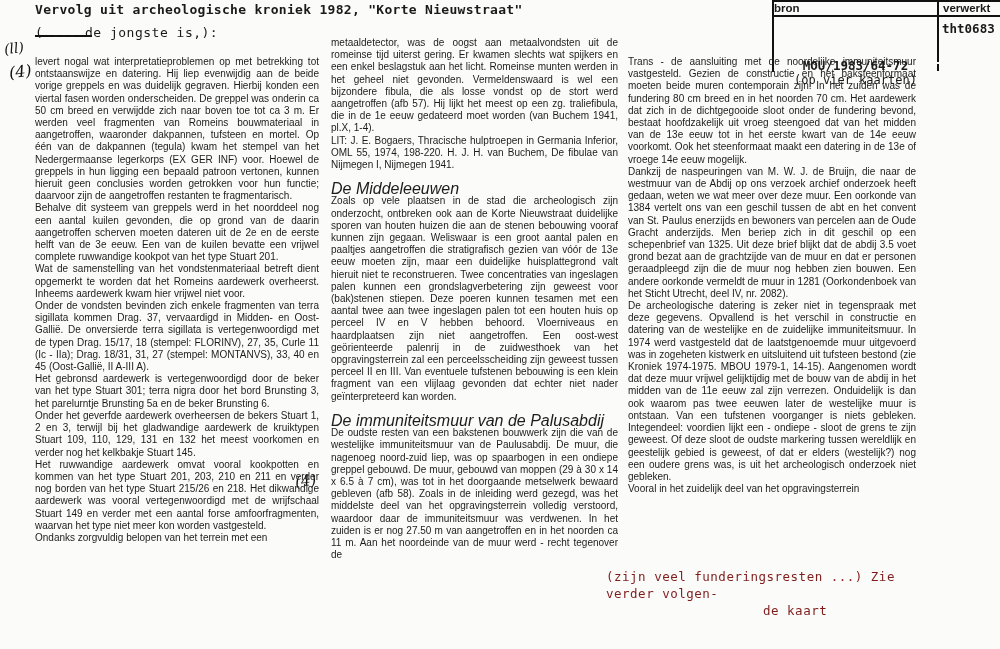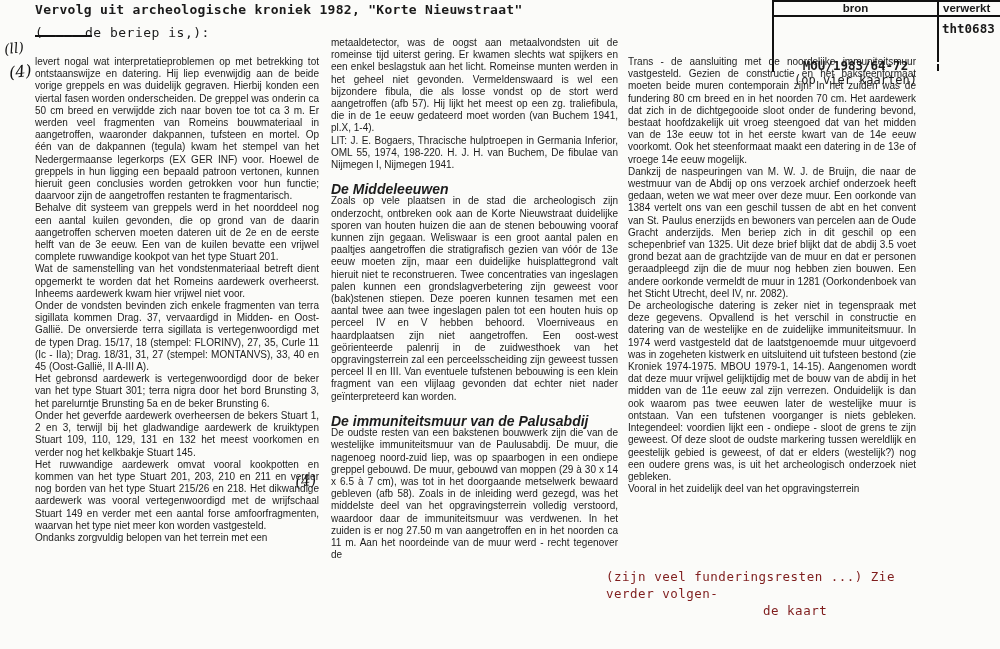--- a/index.html
+++ b/index.html
@@ -31,35 +31,35 @@
   .stampbox .divider:after{
     content:"";position:absolute;left:0;top:62px;width:2px;height:7px;background:#111;
   }
   .stampbox .leftline-tail{
     position:absolute;left:-2px;top:58px;width:2px;height:6px;background:#111;
   }
   .stamp-headers{
     display:flex;height:13px;border-bottom:2px solid #111;
     font-size:11.5px;font-weight:bold;line-height:12px;
   }
-  .stamp-h1{width:163px;text-align:center;}
+  .stamp-h1{width:163px;}
   .stamp-h2{flex:1;text-align:left;padding-left:6px;}
   .stamp-values{display:flex;margin-top:4px;
     font-family:"DejaVu Sans Mono","Liberation Mono",monospace;}
   .stamp-src{width:163px;text-align:center;font-size:12.5px;font-weight:bold;line-height:14px;margin-top:38px;}
   .stamp-src .l2{font-weight:normal;font-size:12px;}
   .stamp-proc{flex:1;padding-left:5px;font-size:12.5px;font-weight:bold;}
   
   .col{
     position:absolute;font-size:10px;line-height:12.2px;text-align:justify;
     color:#1c1c1c;
   }
   .col p{margin:0;}
   .col .h{
-    margin:12px 0 0 0;font-size:14px;font-weight:bold;font-style:italic;
+    margin:12px 0 0 0;font-size:16px;font-weight:normal;font-style:italic;
   }
   .col1{left:35px;top:56px;width:284px;}
   .col2{left:331px;top:37px;width:287px;}
   .col3{left:628px;top:56px;width:288px;}
   
   .mark{
     position:absolute;
     font-family:"DejaVu Serif",serif;font-style:italic;
     font-size:14px;color:#111;transform:rotate(-7deg);
   }
@@ -72,21 +72,21 @@
     font-family:"DejaVu Sans Mono","Liberation Mono",monospace;
     font-size:12.5px;line-height:17px;letter-spacing:.5px;color:#7f1d1d;
   }
   .note .l2{padding-left:157px;}
 </style>
 </head>
 <body>
 
 <div class="title"><span class="u">Vervolg</span><span> uit archeologische kroniek 1982, "Korte Nieuwstraat"</span></div>
 
-<div class="subtitle">( ... de beriep is,):</div>
+<div class="subtitle">( ... de jongste is,):</div>
 
 <div class="stampbox">
   <div class="divider"></div>
   <div class="leftline-tail"></div>
   <div class="stamp-headers">
     <div class="stamp-h1">bron</div>
     <div class="stamp-h2">verwerkt</div>
   </div>
   <div class="stamp-values">
     <div class="stamp-src">

